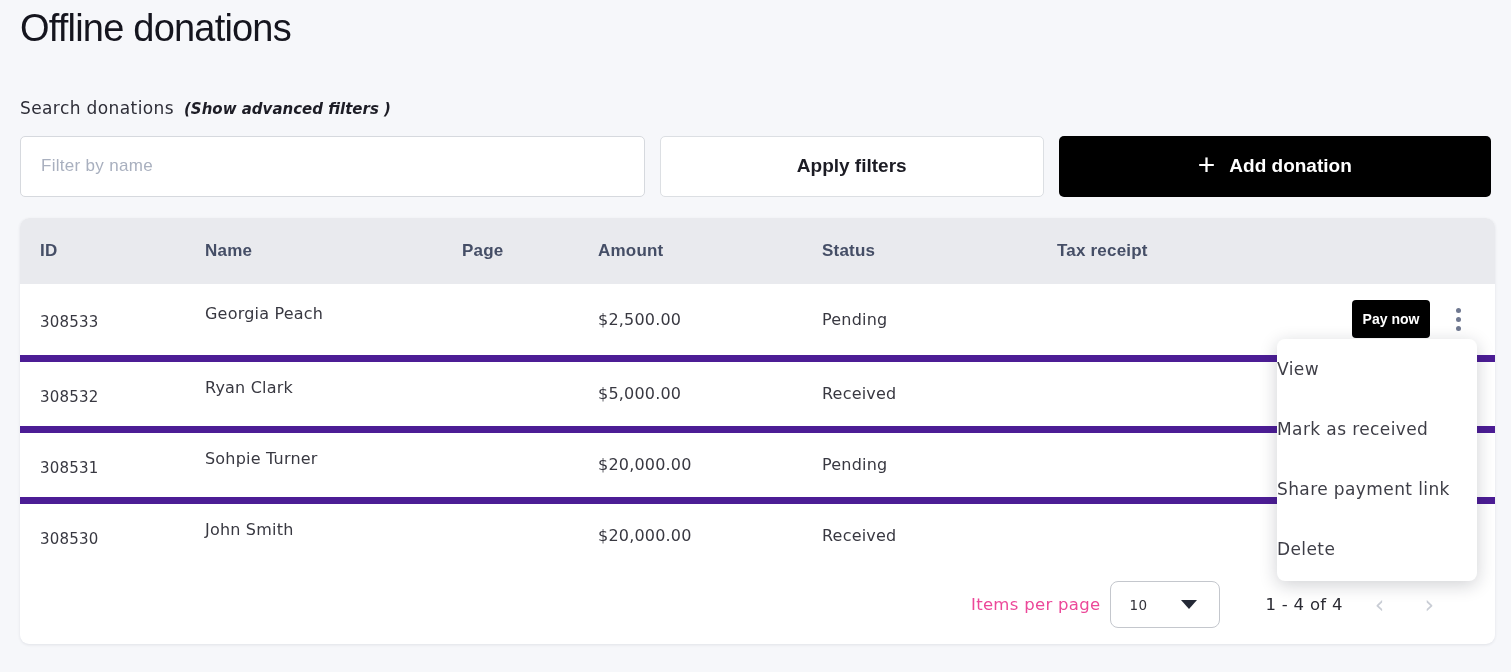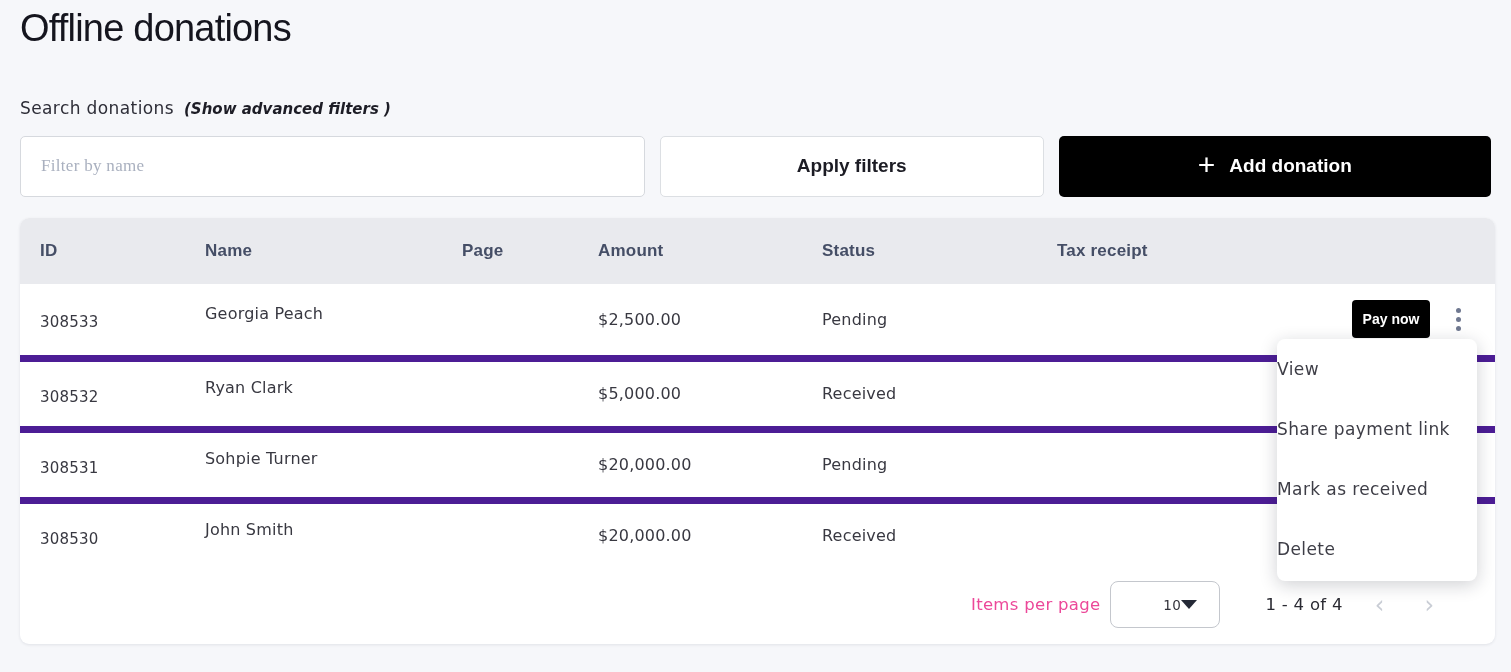--- a/index.html
+++ b/index.html
@@ -47,21 +47,21 @@
     gap: 15px;
     height: 61px;
   }
   .name-input {
     width: 627px;
     height: 61px;
     border: 1px solid #d6d9de;
     border-radius: 5px;
     background: #ffffff;
     padding: 0 20px;
-    font-family: Liberation Serif, serif;
+    font-family: Liberation Sans, sans-serif;
     font-size: 17px;
     color: #3a3a43;
     outline: none;
   }
   .name-input::placeholder { color: #a9b0bf; letter-spacing: 0.3px; }
   .btn {
     font-family: "Liberation Sans", sans-serif;
     font-weight: bold;
     font-size: 19px;
     border-radius: 5px;
@@ -195,21 +195,21 @@
   .ipp-label { font-size: 16.5px; color: #ec4899; letter-spacing: 0.3px; }
   .ipp-select {
     margin-left: 10px;
     width: 110px;
     height: 47px;
     border: 1px solid #c4c7cd;
     border-radius: 8px;
     background: #ffffff;
     display: flex;
     align-items: center;
-    justify-content: flex-end;
+    justify-content: space-between;
     padding: 0 22px 0 18px;
     cursor: pointer;
   }
   .ipp-value { font-size: 13.5px; color: #33333b; letter-spacing: 0.5px; }
   .select-caret {
     width: 0; height: 0;
     border-left: 8px solid transparent;
     border-right: 8px solid transparent;
     border-top: 9px solid #242936;
   }
@@ -320,19 +320,19 @@
         <span class="ipp-value">10</span>
         <span class="select-caret"></span>
       </div>
       <span class="range-label">1 - 4 of 4</span>
       <button class="pager-chevron chev-prev">‹</button>
       <button class="pager-chevron chev-next">›</button>
     </div>
 
     <div class="ctx-menu">
       <div class="ctx-item">View</div>
+      <div class="ctx-item">Mark as received</div>
       <div class="ctx-item">Share payment link</div>
-      <div class="ctx-item">Mark as received</div>
       <div class="ctx-item">Delete</div>
     </div>
 
   </div>
 </div>
 
 </body></html>

